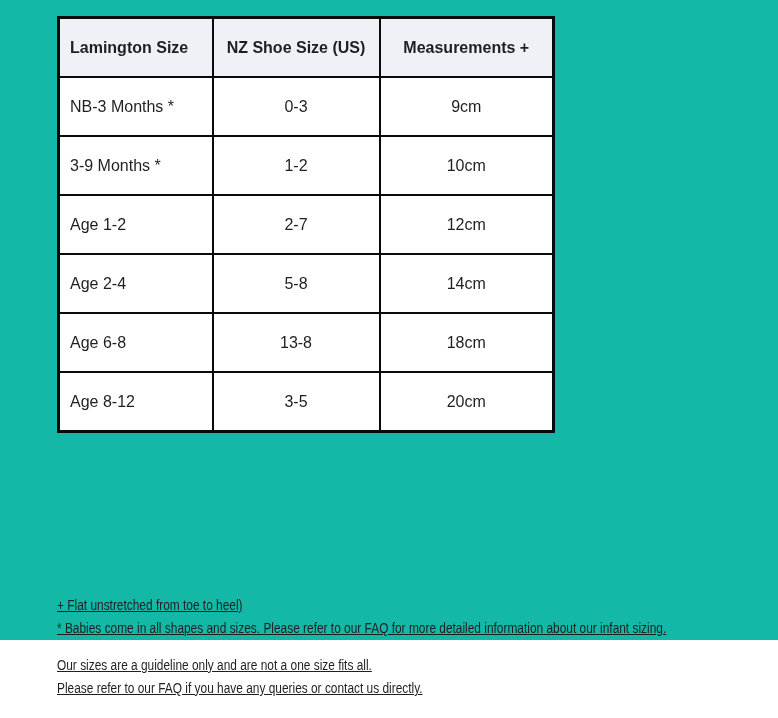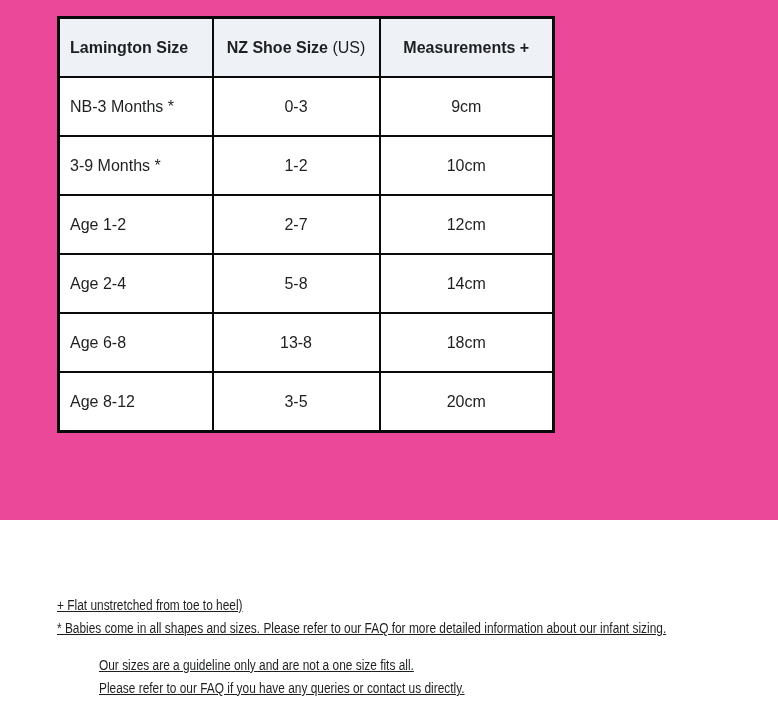--- a/index.html
+++ b/index.html
@@ -8,22 +8,22 @@
     background: #ffffff;
     width: 778px;
     height: 718px;
     font-family: "Liberation Sans", sans-serif;
     color: #1e1f21;
     overflow: hidden;
   }
   .page {
     position: relative;
     width: 778px;
-    height: 520px;
-    background: #ec4899;
+    height: 640px;
+    background: #14b8a6;
   }
   table.size-table {
     position: absolute;
     left: 57px;
     top: 16px;
     border-collapse: collapse;
     table-layout: fixed;
     border: 3px solid #0a0a0a;
   }
   table.size-table th,
@@ -34,36 +34,36 @@
     font-size: 16px;
     vertical-align: middle;
     background: #ffffff;
   }
   table.size-table th {
     background: #eef1f6;
     font-weight: bold;
   }
   .c1 { text-align: left; padding-left: 10px !important; }
   .c2, .c3 { text-align: center; }
-  th .normal-part { font-weight: 400; }
+  th .normal-part { font-weight: 700; }
   .notes {
     position: absolute;
     left: 57px;
     top: 594px;
     font-size: 14px;
     line-height: 23px;
     color: #1e1f21;
     text-decoration: underline;
   }
   .note-line {
     transform: scaleX(0.85);
     transform-origin: 0 50%;
     white-space: nowrap;
   }
-  .note-block-2 { margin-top: 14px; margin-left: 42px; }
+  .note-block-2 { margin-top: 14px; }
 </style>
 </head>
 <body>
 
 <div class="page">
 
   <table class="size-table">
     <colgroup>
       <col style="width:154px">
       <col style="width:167px">

